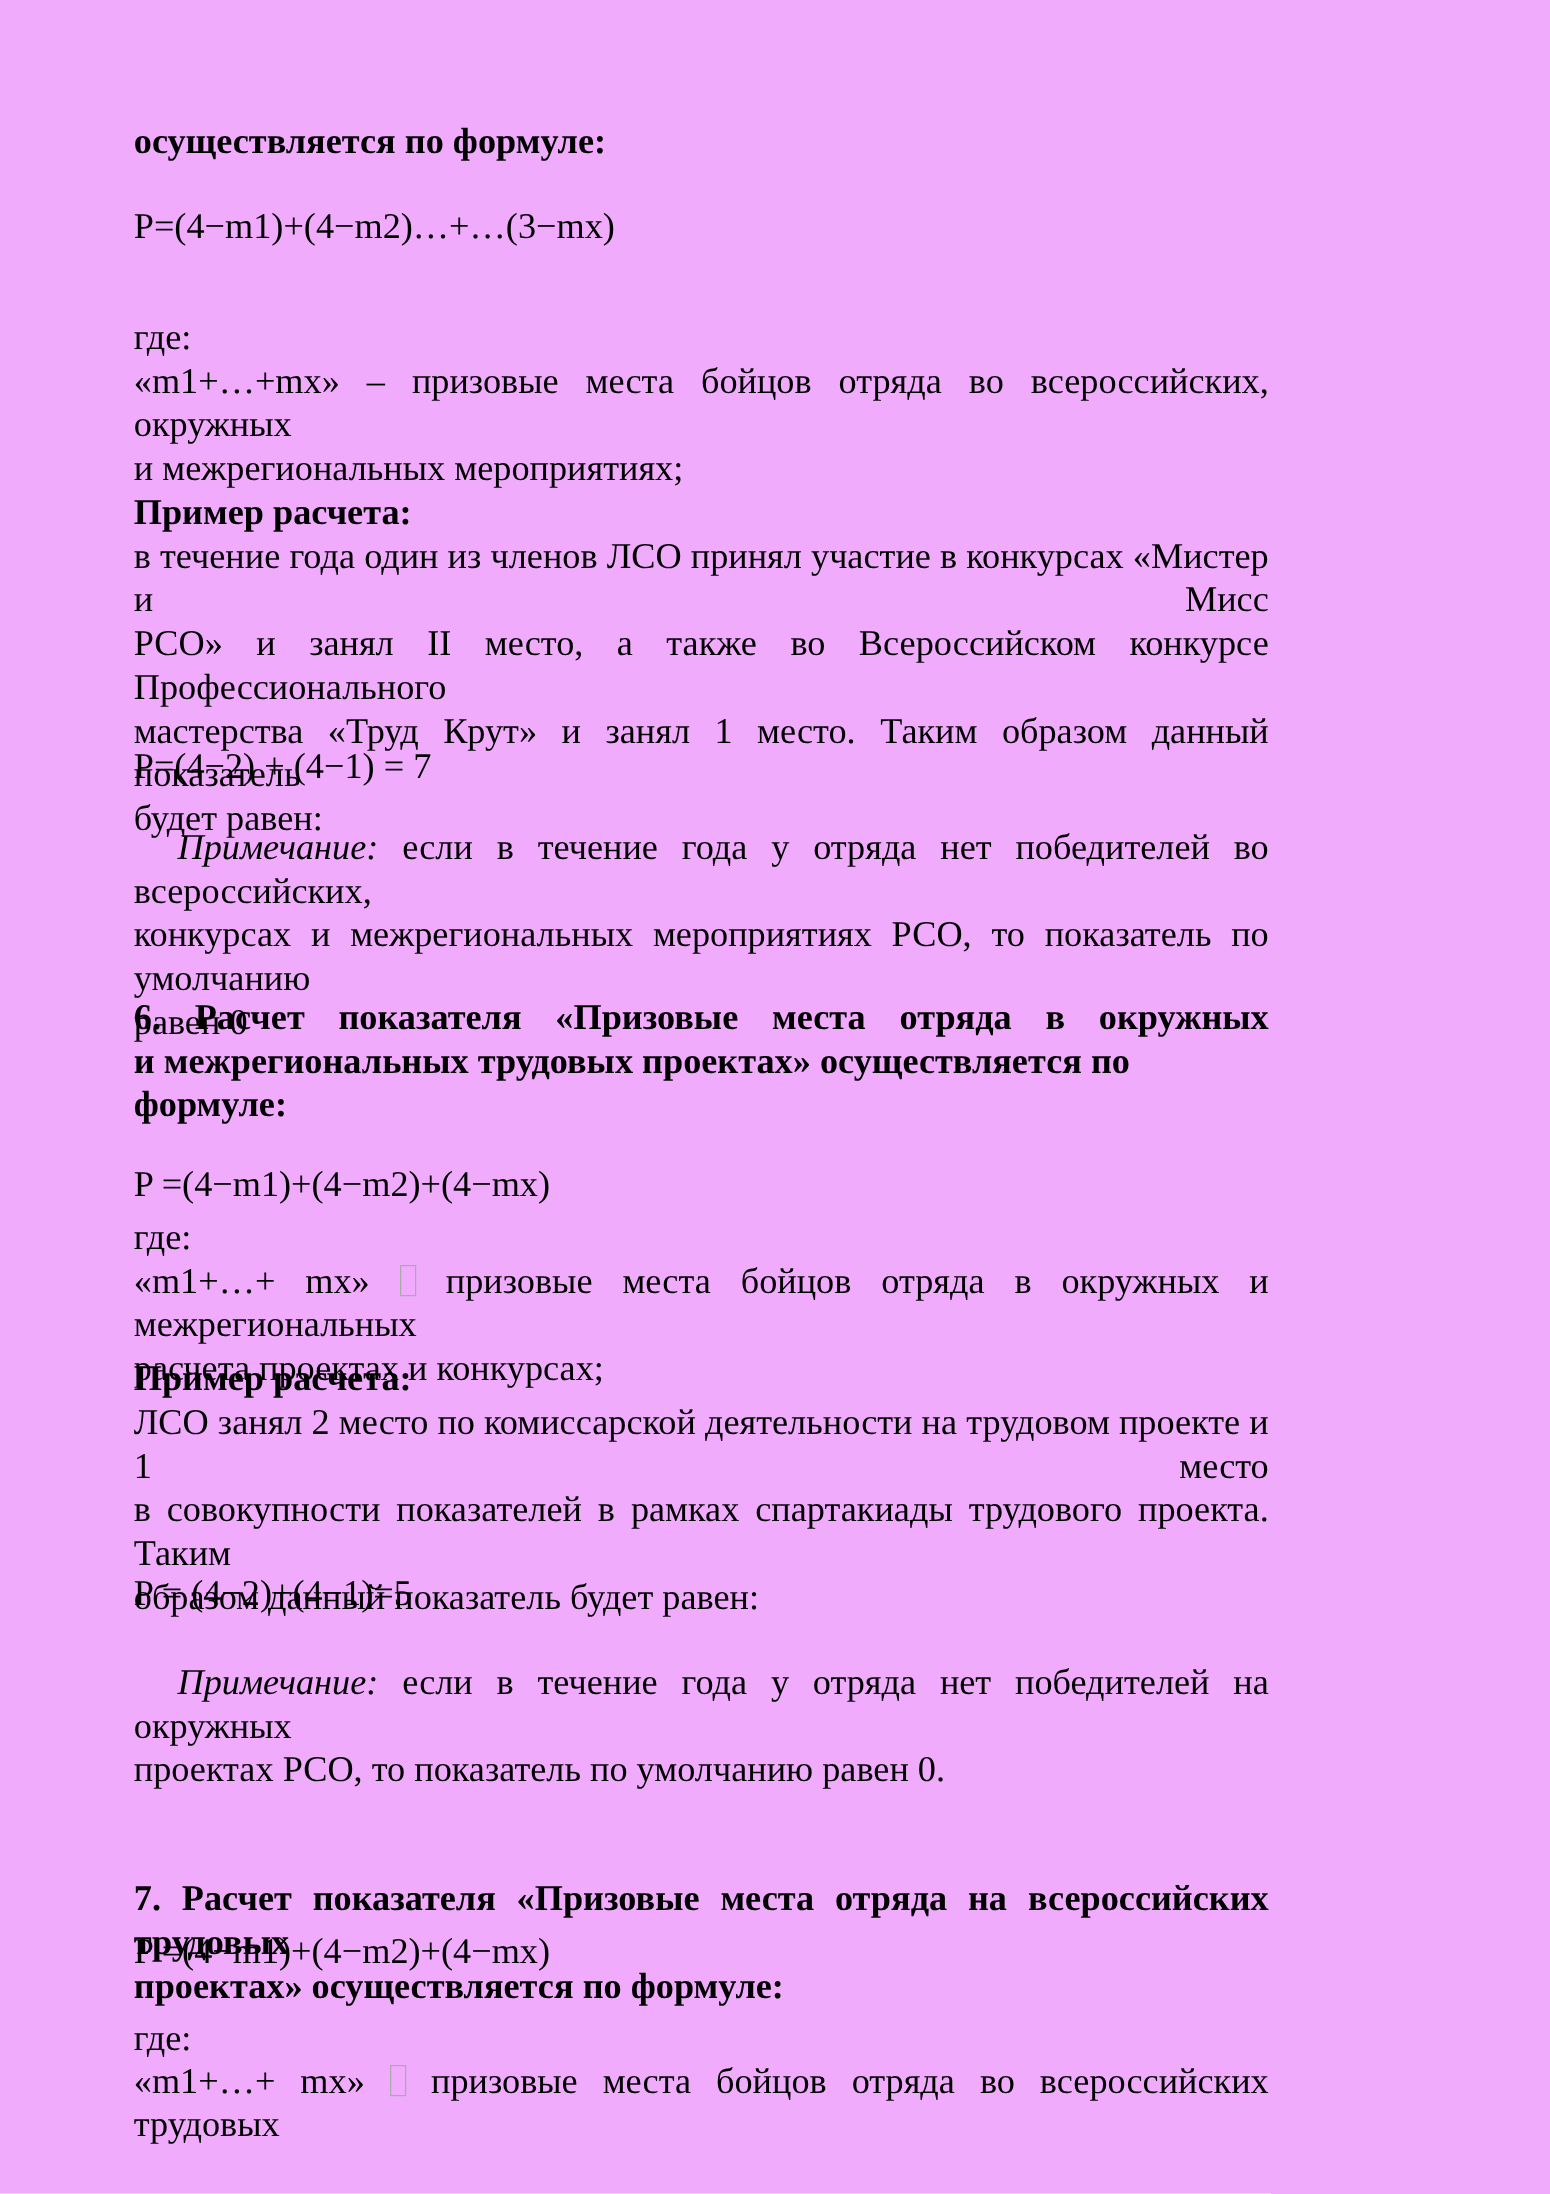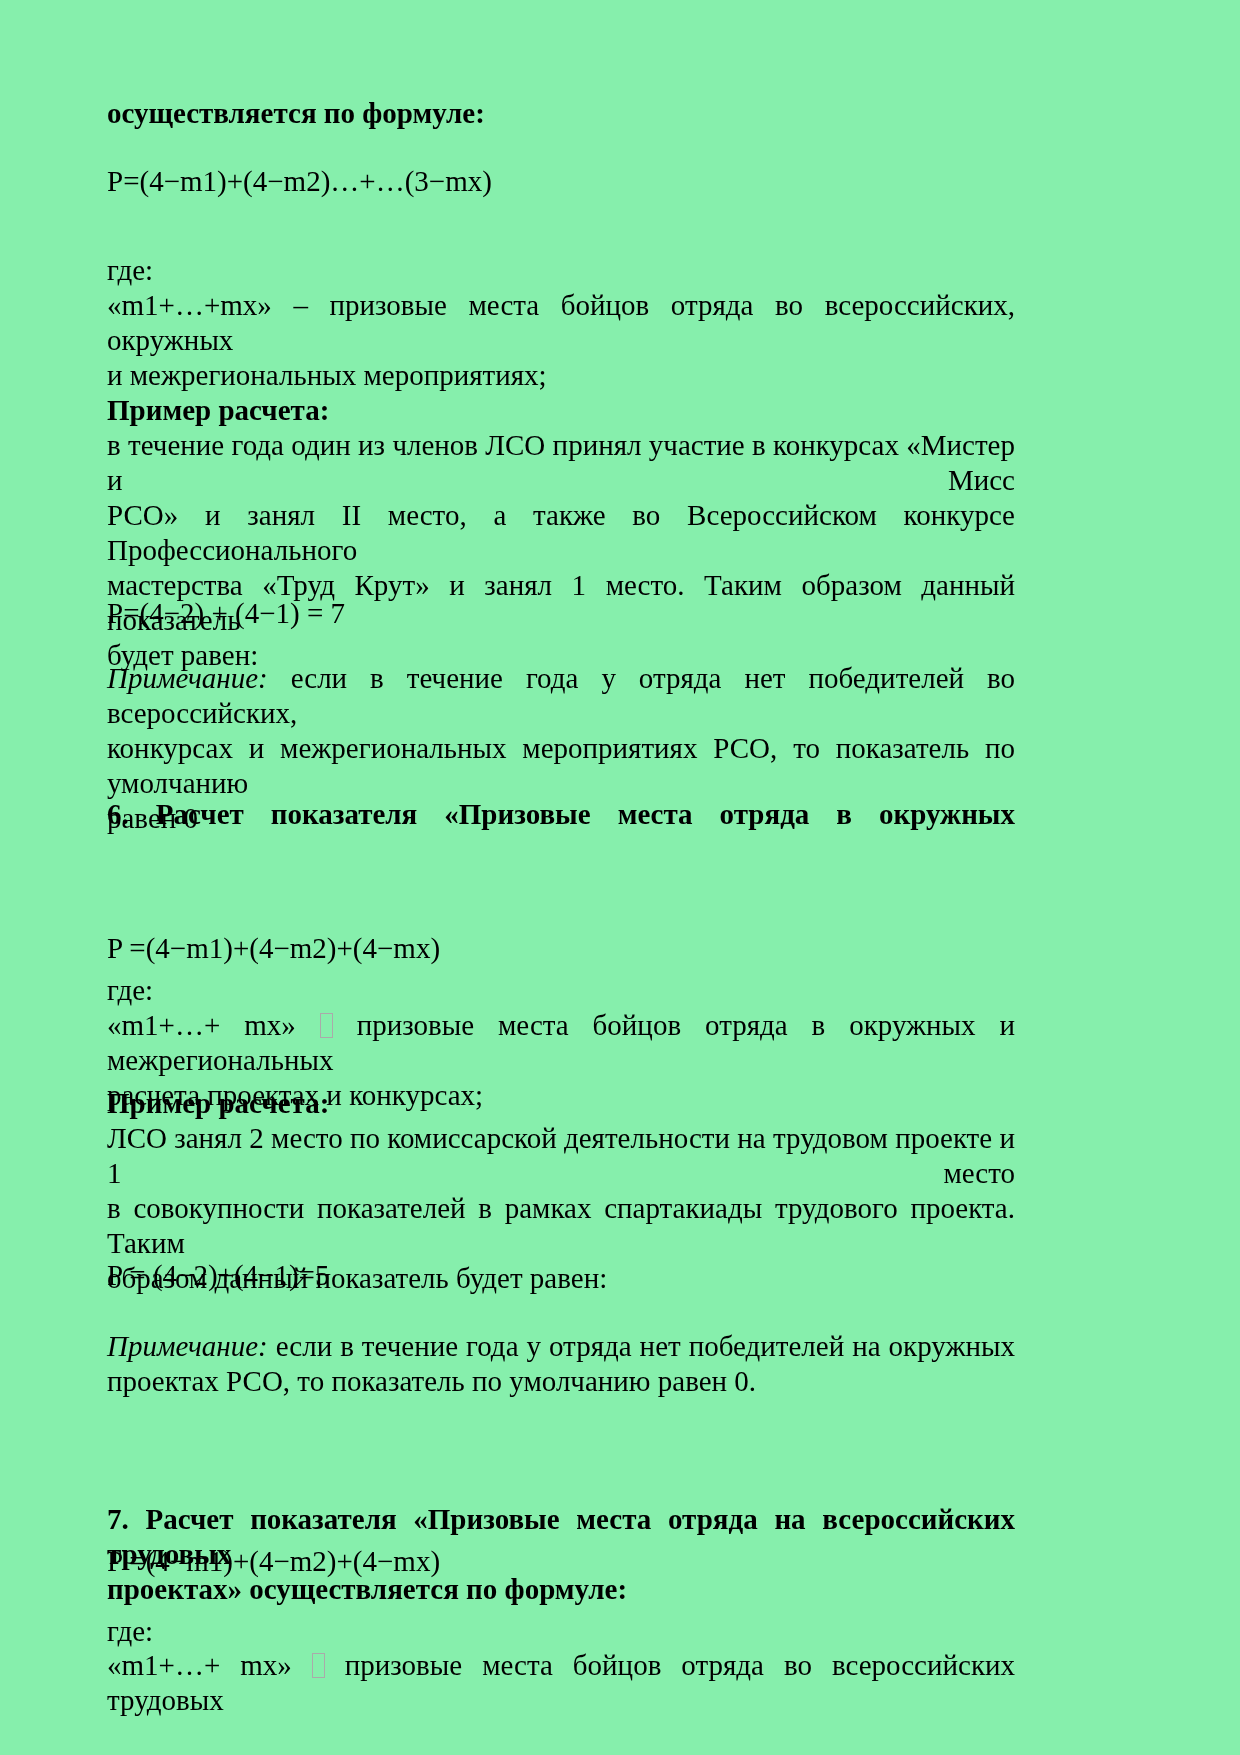--- a/index.html
+++ b/index.html
@@ -4,38 +4,38 @@
 <style>
   html, body {
     margin: 0;
     padding: 0;
     background: #ffffff;
   }
   .page {
     position: relative;
     width: 1240px;
     height: 1755px;
-    background: #86efac;
+    background: #f0abfc;
     overflow: hidden;
     font-family: "Liberation Serif", "DejaVu Serif", serif;
     font-size: 29px;
     line-height: 35px;
     color: #000000;
   }
   .abs {
     position: absolute;
     left: 107px;
     width: 908px;
   }
   .jl {
     text-align: justify;
     text-align-last: justify;
   }
   .b { font-weight: bold; }
-  .i { font-style: italic; }
+  .i { font-style: italic; margin-left: 35px; }
   .tofu {
     display: inline-block;
     width: 13px;
     height: 25px;
     border: 1.5px solid #aaaaaa;
     box-sizing: border-box;
     vertical-align: -3px;
   }
 </style>
 </head>
@@ -66,20 +66,21 @@
   <div class="abs" style="top:596px">P=(4−2) + (4−1) = 7</div>
 
   <div class="abs" style="top:661px">
     <div class="jl"><em class="i">Примечание:</em> <span>если в течение года у отряда нет победителей во всероссийских,</span></div>
     <div class="jl">конкурсах и межрегиональных мероприятиях РСО, то показатель по умолчанию</div>
     <div>равен 0</div>
   </div>
 
   <div class="abs b" style="top:797px">
     <div class="jl">6. Расчет показателя «Призовые места отряда в окружных</div>
+    <div>и межрегиональных трудовых проектах» осуществляется по формуле:</div>
   </div>
 
   <div class="abs" style="top:931px">P =(4−m1)+(4−m2)+(4−mx)</div>
 
   <div class="abs" style="top:973px">где:</div>
 
   <div class="abs" style="top:1008px">
     <div class="jl"><span>«m1+…+ mx»</span> <span class="tofu"></span> <span>призовые места бойцов отряда в окружных и межрегиональных</span></div>
     <div>расчета проектах и конкурсах;</div>
   </div>

